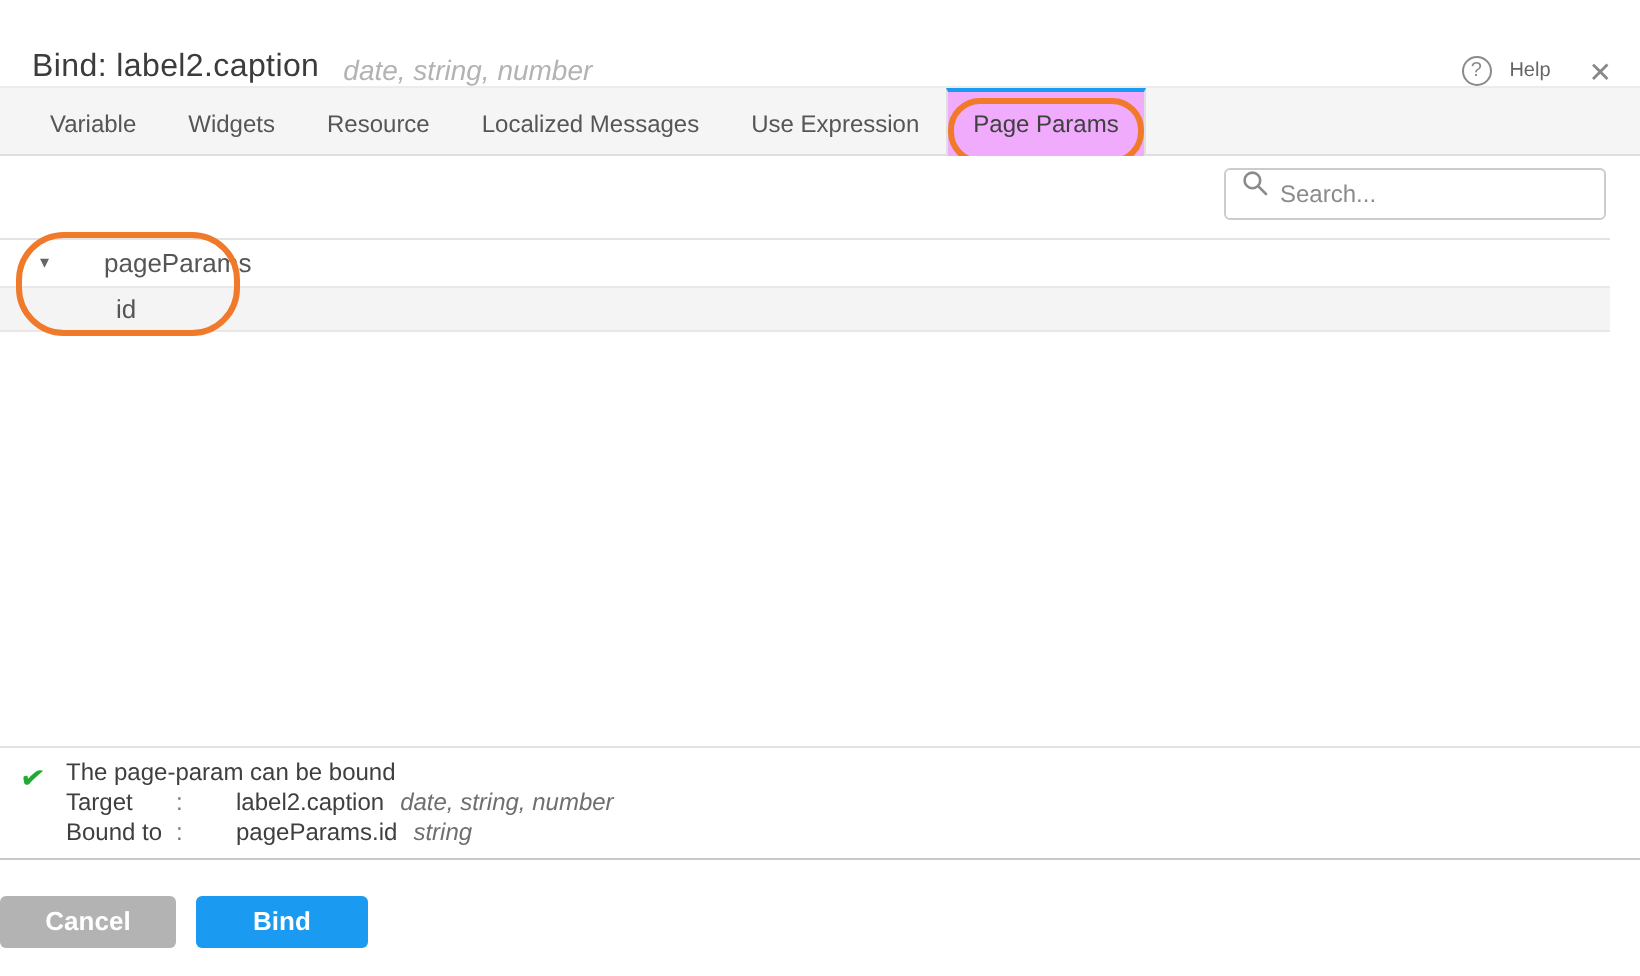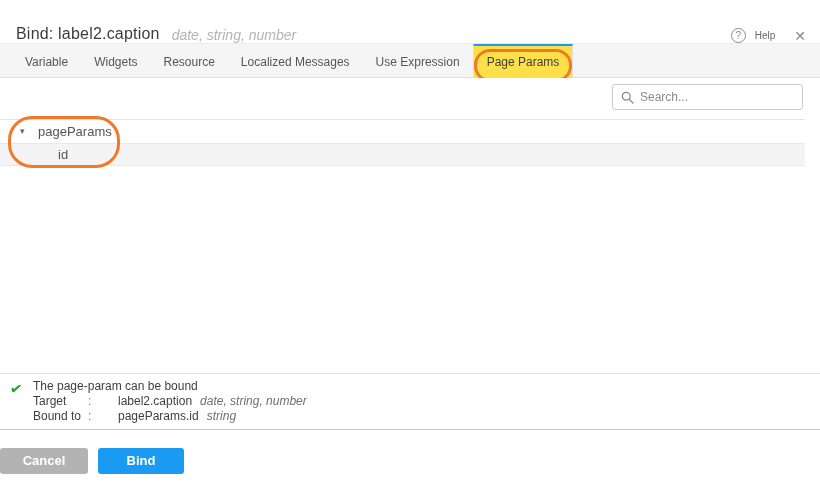--- a/index.html
+++ b/index.html
@@ -44,60 +44,60 @@
     font-size: 12px; color: #565656;
   }
   .tab {
     display: flex; align-items: center;
     padding: 0 13px;
     cursor: pointer;
     position: relative;
     border-top: 2px solid transparent;
   }
   .tab.active {
-    background: #fde047;
+    background: #f0abfc;
     border-top: 2px solid #1a9af0;
     border-left: 1px solid #e0e0e0;
     border-right: 1px solid #e0e0e0;
     margin-bottom: -1px;
     color: #3f3f3f;
   }
   .tab-annotation {
     position: absolute; left: 0px; right: 0px; top: 3px; bottom: -4px;
     border: 3px solid #f0792a; border-radius: 16px;
     pointer-events: none;
   }
 
   
   .content { position: absolute; top: 78px; left: 0; right: 0; height: 295px; background: #fff; }
 
   .searchbox {
     position: absolute; top: 6px; right: 17px;
     width: 191px; height: 26px;
     border: 1px solid #cccccc; border-radius: 3px;
-    display: flex; align-items: center;
+    display: flex; 
     padding: 0 8px; background: #fff;
   }
   .searchbox svg { flex: 0 0 auto; }
   .searchbox input {
     border: none; outline: none; flex: 1;
     font-family: "Liberation Sans", sans-serif;
     font-size: 12px; color: #555; margin-left: 6px; background: transparent;
   }
   .searchbox input::placeholder { color: #8b8b8b; }
 
   .tree {
     position: absolute; top: 41px; left: 0; right: 15px;
     border-top: 1px solid #e4e4e4;
     font-size: 13px; color: #555;
   }
   .tree-row { height: 23px; display: flex; align-items: center; cursor: pointer; }
   .tree-row.root { background: #ffffff; }
   .caret { width: 10px; margin-left: 20px; font-size: 9px; color: #666; line-height: 1; }
-  .tree-row.root .tree-label { margin-left: 8px; }
+  .tree-row.root .tree-label { margin-left: 22px; }
   .tree-row.child {
     background: #f4f4f5;
     border-top: 1px solid #e8e8e8;
     border-bottom: 1px solid #e8e8e8;
   }
   .tree-row.child .tree-label { margin-left: 58px; }
 
   .tree-annotation {
     position: absolute; left: 8px; top: 38px; width: 112px; height: 52px;
     border: 3px solid #f0792a; border-radius: 24px;

